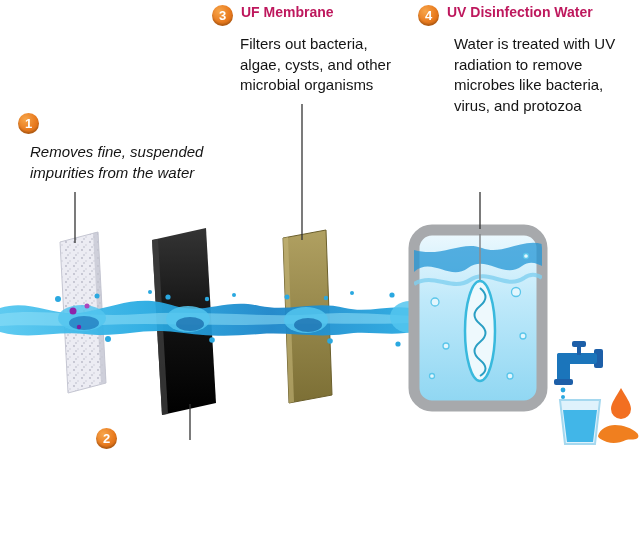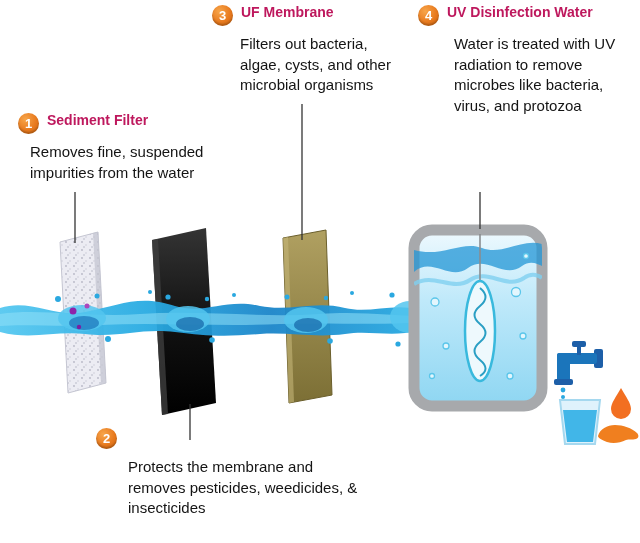--- a/index.html
+++ b/index.html
@@ -22,21 +22,21 @@
     box-shadow:inset 0 -2px 2px rgba(0,0,0,.22);
     margin-top:1px;
   }
   .stage-title{
     color:#be185d;font-weight:bold;font-size:14px;line-height:1.2;text-align:right;
   }
   .stage-desc{
     color:#141414;font-size:15px;line-height:1.38;margin-top:8px;
   }
   #stage1{left:18px;top:112px;width:240px;}
-  #stage1 .stage-desc{padding-left:12px;width:218px;}
+  #stage1 .stage-desc{padding-left:12px;width:218px;font-style:italic;}
   #stage2{left:96px;top:427px;width:300px;}
   #stage2 .stage-desc{padding-left:32px;width:232px;}
   #stage3{left:212px;top:4px;width:185px;}
   #stage3 .stage-desc{padding-left:28px;width:168px;}
   #stage4{left:418px;top:4px;width:210px;}
   #stage4 .stage-title{max-width:150px;}
   #stage4 .stage-desc{padding-left:36px;width:168px;}
 </style>
 </head>
 <body>
@@ -178,30 +178,28 @@
       <line x1="75" y1="192" x2="75" y2="243"></line>
       <line x1="190" y1="404" x2="190" y2="440"></line>
       <line x1="302" y1="104" x2="302" y2="240"></line>
       <line x1="480" y1="192" x2="480" y2="229"></line>
     </g>
   </svg>
 
   <div class="stage" id="stage1">
     <div class="stage-header">
       <div class="num-badge">1</div>
-      <div class="stage-title">Sediment Filter</div>
     </div>
     <div class="stage-desc">Removes fine, suspended impurities from the water</div>
   </div>
 
   <div class="stage" id="stage2">
     <div class="stage-header">
       <div class="num-badge">2</div>
     </div>
-    <div class="stage-desc">Protects the membrane and removes pesticides, weedicides, &amp; insecticides</div>
   </div>
 
   <div class="stage" id="stage3">
     <div class="stage-header">
       <div class="num-badge">3</div>
       <div class="stage-title">UF Membrane</div>
     </div>
     <div class="stage-desc">Filters out bacteria, algae, cysts, and other microbial organisms</div>
   </div>
 

